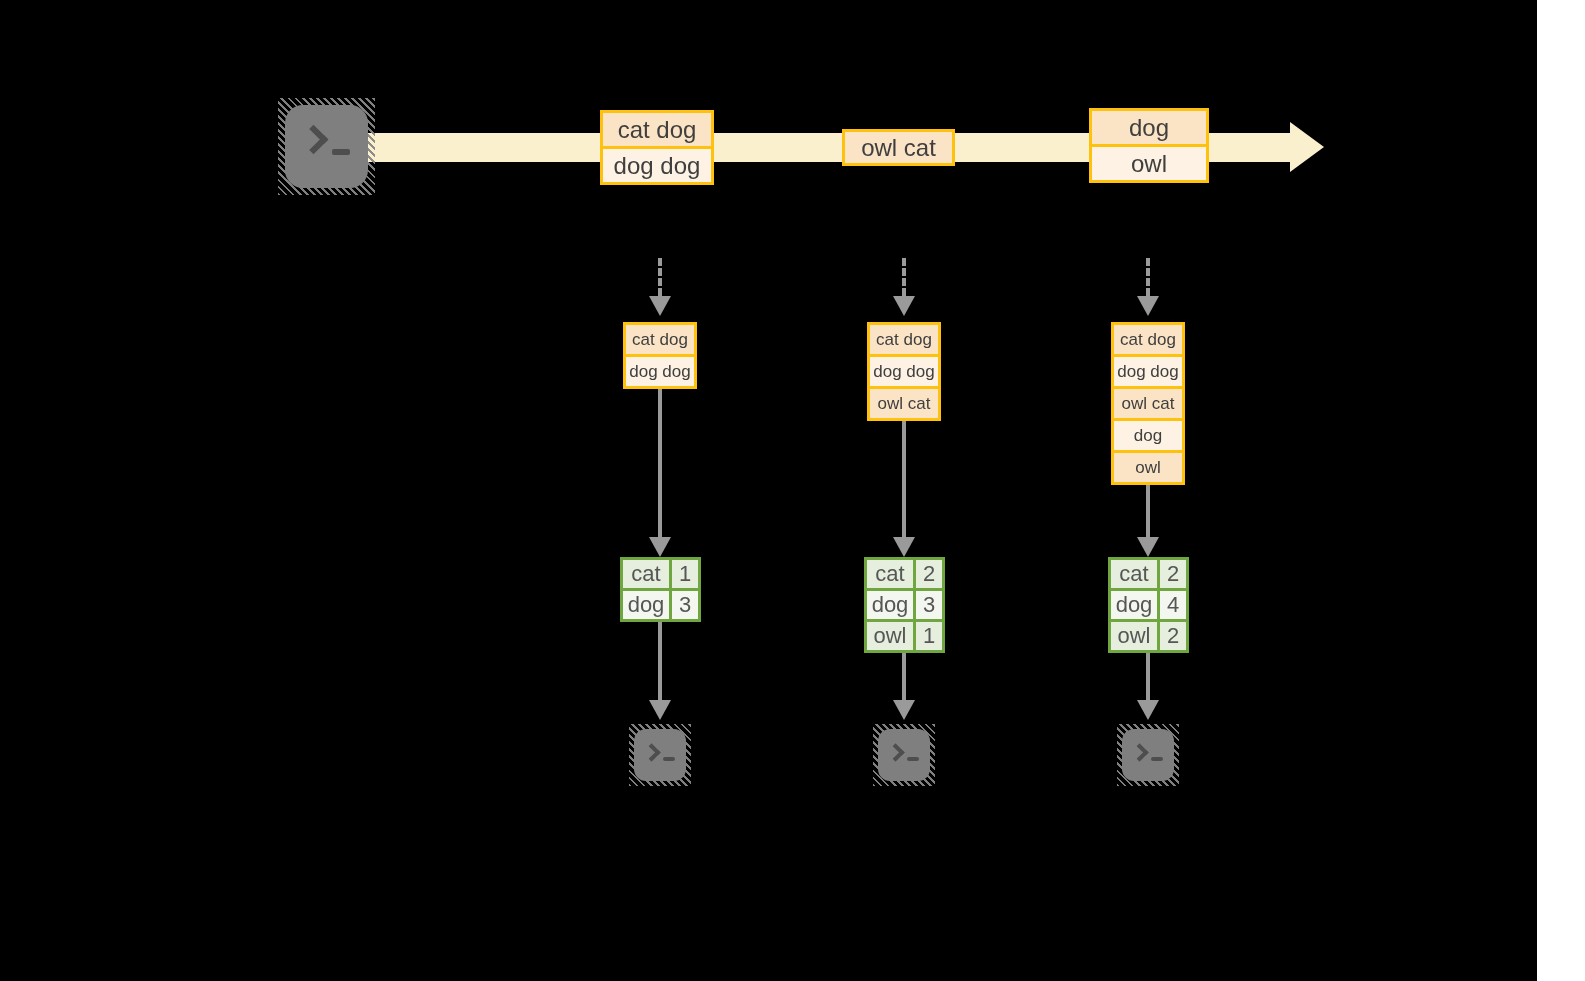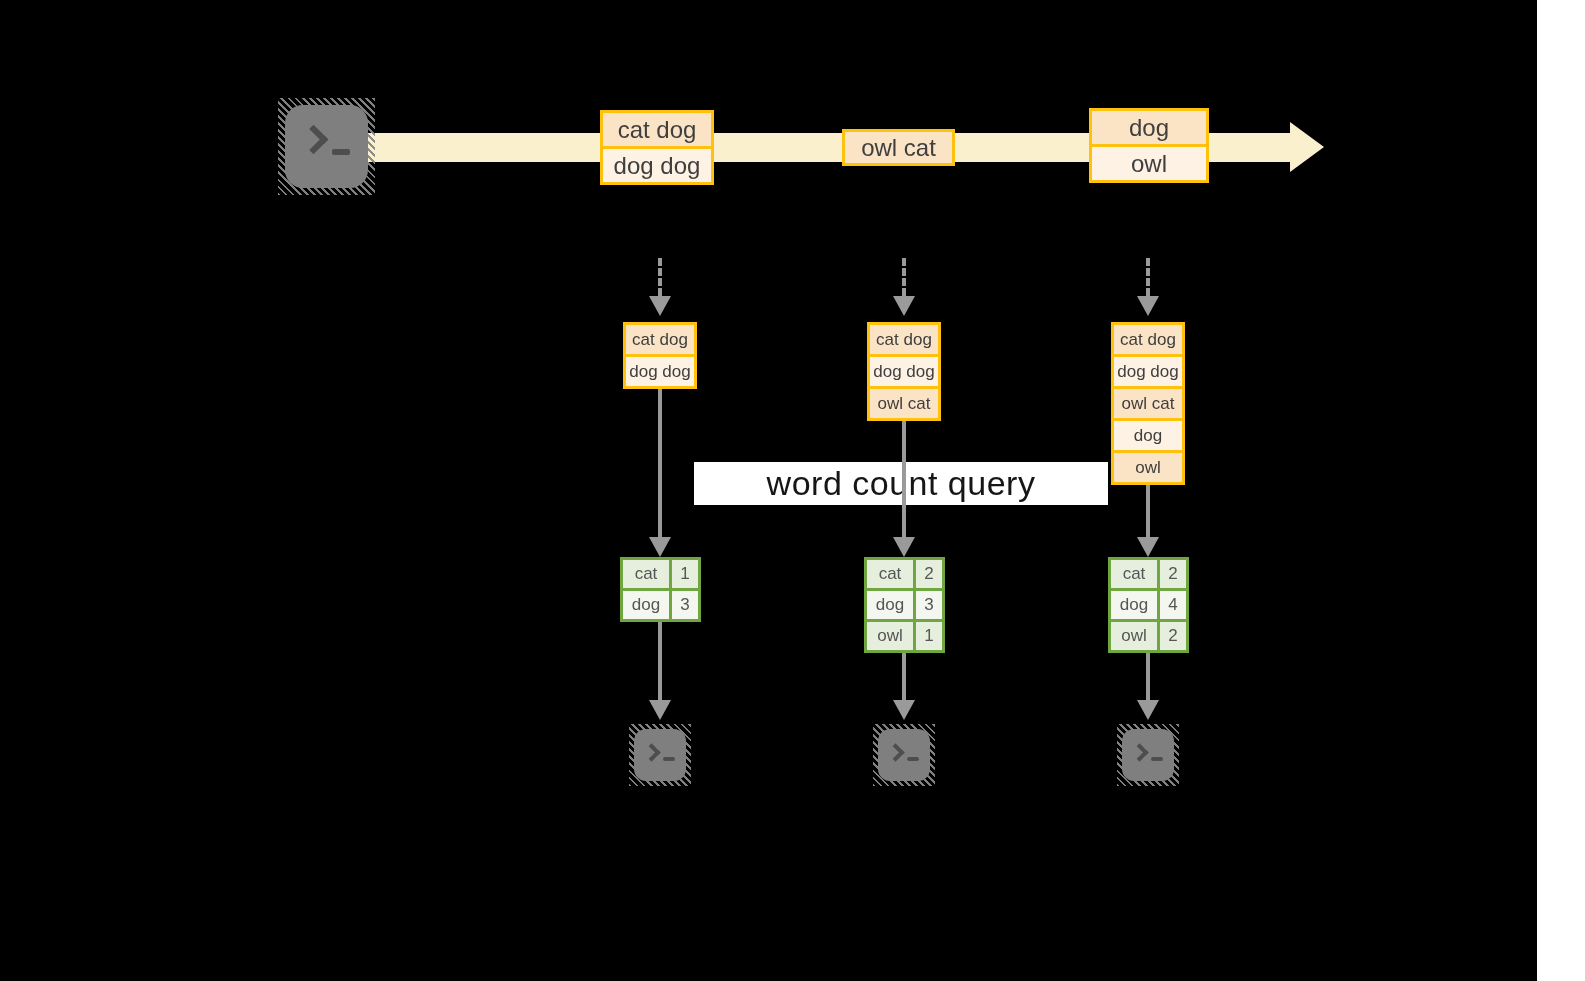--- a/index.html
+++ b/index.html
@@ -25,21 +25,21 @@
   .sbox{position:absolute;border:3px solid var(--orange);box-sizing:border-box;z-index:4;background:var(--orange);}
   .sbox .orow{height:29px;font-size:17px;border-top:3px solid var(--orange);}
   .sbox .orow:first-child{border-top:none;}
   .peach{background:var(--peach);} .cream{background:var(--cream);}
 
   
   .gtable{position:absolute;border:3px solid var(--green);box-sizing:border-box;z-index:4;background:var(--green);}
   .grow{display:flex;border-top:3px solid var(--green);}
   .grow:first-child{border-top:none;}
   .gcell{height:28px;display:flex;align-items:center;justify-content:center;
-    font-size:17px;color:#565656;}
+    font-size:22px;color:#565656;}
   .gword{width:46px;} .gcount{width:26px;border-left:3px solid var(--green);}
   .grow.dark .gcell{background:var(--gdark);} .grow.light .gcell{background:var(--glight);}
 
   
   .vline{position:absolute;width:4px;background:var(--gray);z-index:3;}
   .vdash{position:absolute;width:0;border-left:4px dashed var(--gray);z-index:3;}
   .ahead{position:absolute;width:0;height:0;border-left:11px solid transparent;
     border-right:11px solid transparent;border-top:20px solid var(--gray);z-index:3;}
 
   
@@ -105,21 +105,20 @@
     <div class="orow peach">owl cat</div>
   </div>
   <div class="sbox" style="left:1111px;top:322px;width:74px;">
     <div class="orow peach">cat dog</div>
     <div class="orow cream">dog dog</div>
     <div class="orow peach">owl cat</div>
     <div class="orow cream">dog</div>
     <div class="orow peach">owl</div>
   </div>
 
-  <div class="qlabel" style="left:694px;top:462px;width:414px;height:43px;">word count query</div>
 
   <div class="vline" style="left:658px;top:389px;height:148px;"></div>
   <div class="ahead" style="left:649px;top:537px;"></div>
   <div class="vline" style="left:902px;top:421px;height:116px;"></div>
   <div class="ahead" style="left:893px;top:537px;"></div>
   <div class="vline" style="left:1146px;top:485px;height:52px;"></div>
   <div class="ahead" style="left:1137px;top:537px;"></div>
 
   <div class="gtable" style="left:620px;top:557px;">
     <div class="grow dark">

